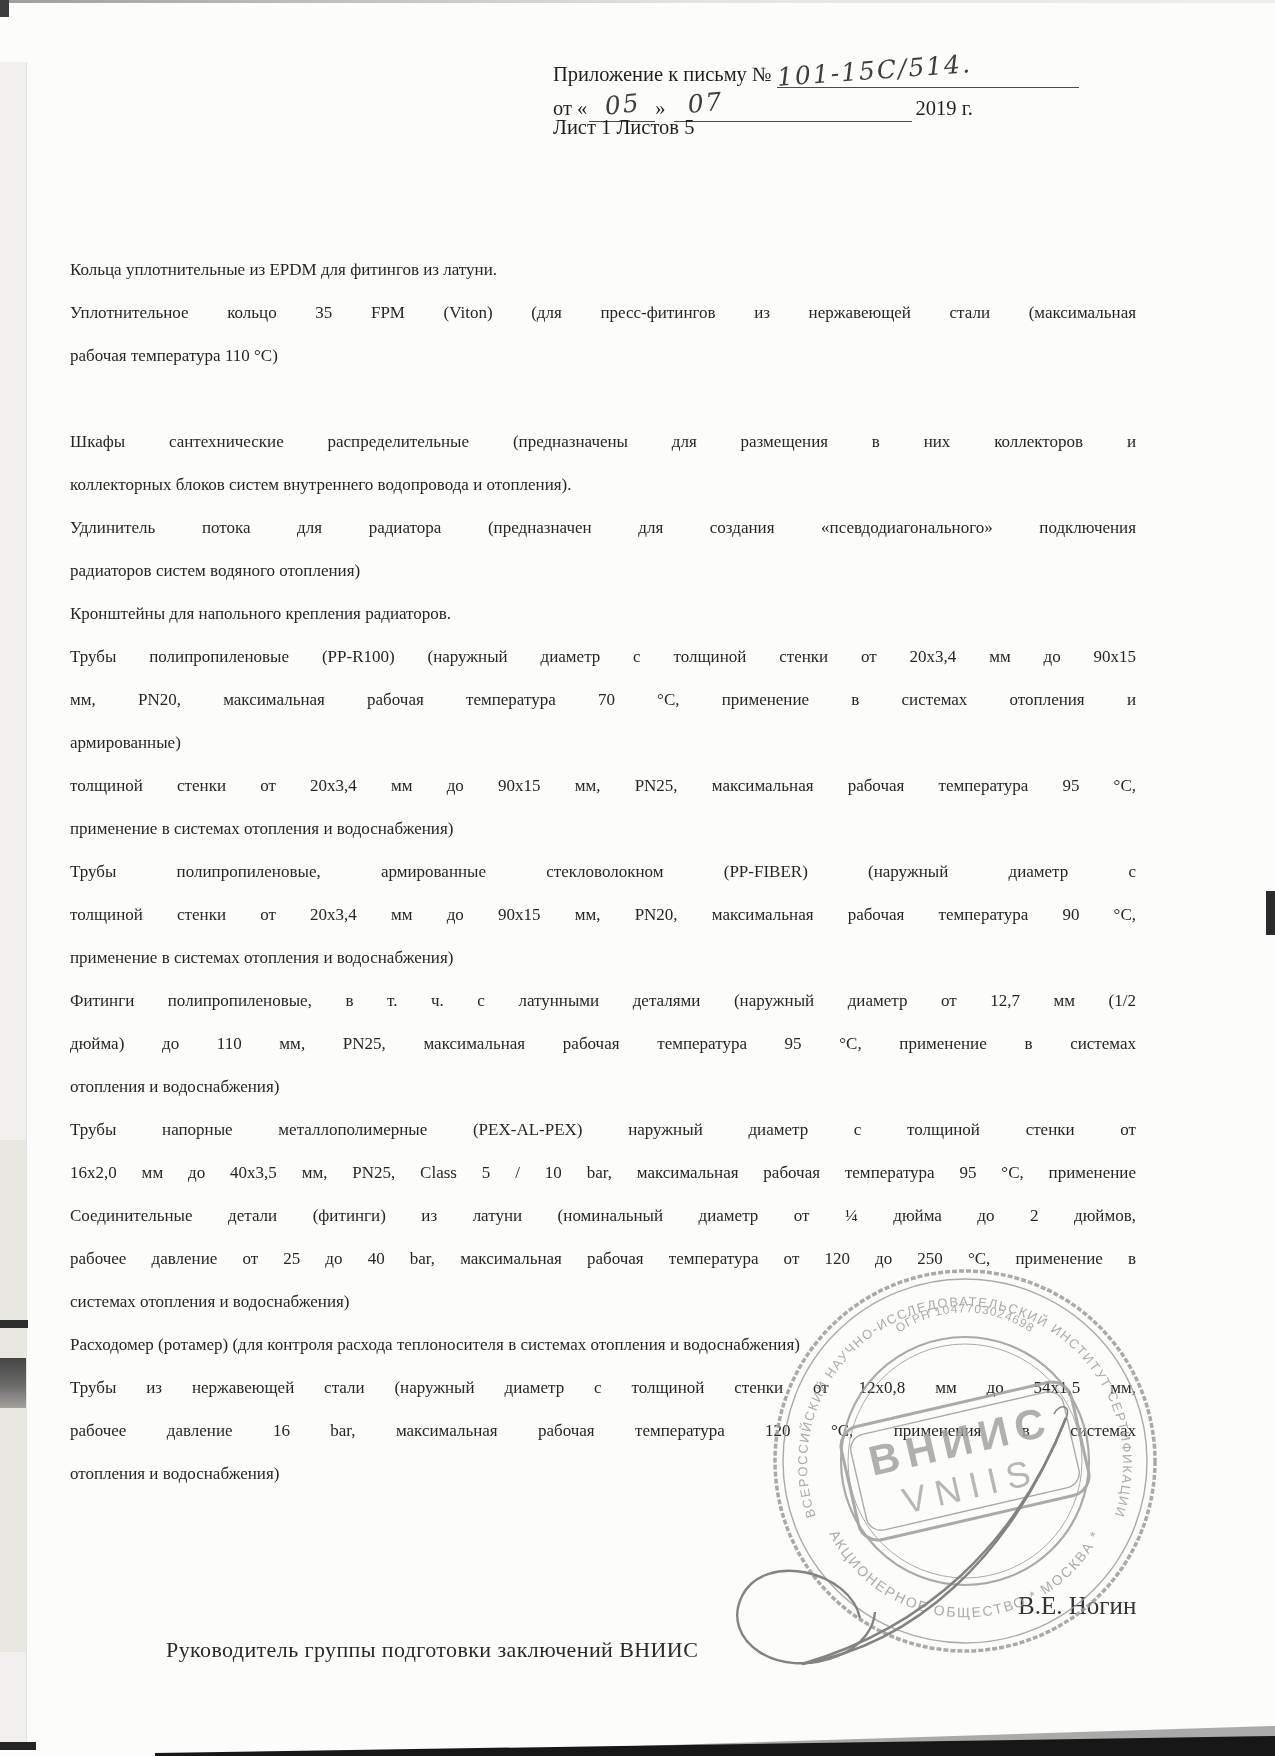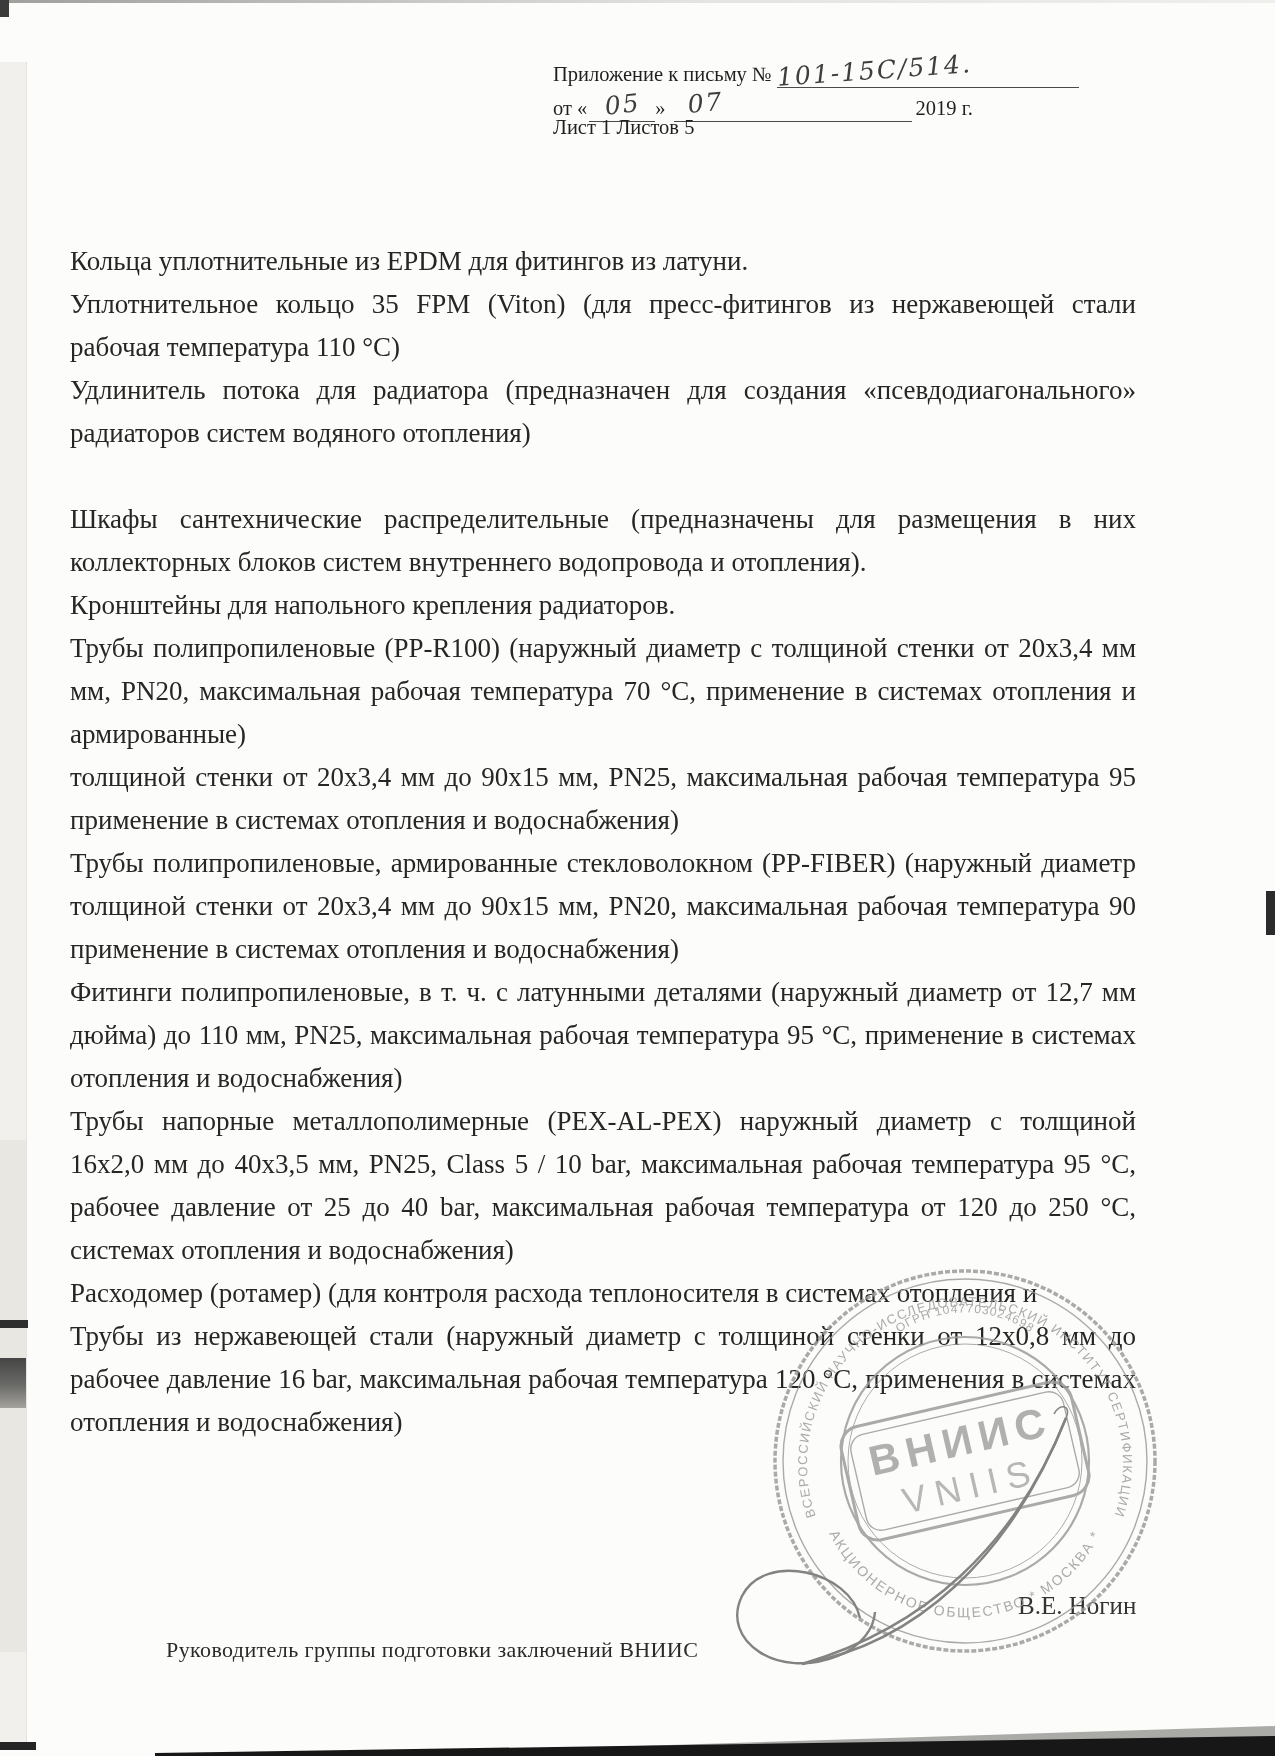--- a/index.html
+++ b/index.html
@@ -29,21 +29,21 @@
   .uline { display:inline-block; border-bottom:1.6px solid #4b4b4b; vertical-align:baseline; }
   .u-num { width:302px; margin-left:5px; text-align:left; }
   .u-day { width:66px; margin-left:2px; text-align:center; }
   .u-month { width:238px; margin-left:8px; margin-right:4px; text-align:left; }
   .hw { font-family:"DejaVu Serif", serif; font-style:italic; font-size:25px; color:#3e3e3e;
     display:inline-block; transform:rotate(-4deg) translateY(-2px); letter-spacing:2px; }
   .hw-day { transform:rotate(-6deg) translateY(-2px); padding-left:2px; }
   .hw-month { padding-left:14px; transform:rotate(-5deg) translateY(-3px); }
 
   
-  .doc-body { position:absolute; left:70px; top:240px; width:1066px; font-size:27px; color:#262626; }
+  .doc-body { position:absolute; left:70px; top:248px; width:1066px; font-size:17px; color:#262626; }
   .line { height:43px; line-height:43px; overflow:hidden; }
   .line.just { text-align:justify; }
   .line.just::after { content:""; display:inline-block; width:100%; height:0; }
   .para.gap { margin-top:43px; }
 
   
   .sig-role { position:absolute; left:166px; top:1596px; font-size:22px; letter-spacing:.4px; color:#2a2a2a;margin-top:41px; }
   .sig-name { position:absolute; left:1018px; top:1592px; font-size:25px; color:#333; }
 
   
@@ -78,27 +78,27 @@
   </div>
 
   <div class="doc-body" id="doc-body">
       <div class="para">
         <div class="line">Кольца уплотнительные из EPDM для фитингов из латуни.</div>
       </div>
       <div class="para">
         <div class="line just">Уплотнительное кольцо 35 FPM (Viton) (для пресс-фитингов из нержавеющей стали (максимальная</div>
         <div class="line">рабочая температура 110 °С)</div>
       </div>
+      <div class="para gap">
+        <div class="line just">Шкафы сантехнические распределительные (предназначены для размещения в них коллекторов и</div>
+        <div class="line">коллекторных блоков систем внутреннего водопровода и отопления).</div>
+      </div>
       <div class="para">
         <div class="line just">Удлинитель потока для радиатора (предназначен для создания «псевдодиагонального» подключения</div>
         <div class="line">радиаторов систем водяного отопления)</div>
-      </div>
-      <div class="para gap">
-        <div class="line just">Шкафы сантехнические распределительные (предназначены для размещения в них коллекторов и</div>
-        <div class="line">коллекторных блоков систем внутреннего водопровода и отопления).</div>
       </div>
       <div class="para">
         <div class="line">Кронштейны для напольного крепления радиаторов.</div>
       </div>
       <div class="para">
         <div class="line just">Трубы полипропиленовые (PP-R100) (наружный диаметр с толщиной стенки от 20х3,4 мм до 90х15</div>
         <div class="line just">мм, PN20, максимальная рабочая температура 70 °С, применение в системах отопления и</div>
         <div class="line">армированные)</div>
       </div>
       <div class="para">
@@ -113,20 +113,21 @@
       <div class="para">
         <div class="line just">Фитинги полипропиленовые, в т. ч. с латунными деталями (наружный диаметр от 12,7 мм (1/2</div>
         <div class="line just">дюйма) до 110 мм, PN25, максимальная рабочая температура 95 °С, применение в системах</div>
         <div class="line">отопления и водоснабжения)</div>
       </div>
       <div class="para">
         <div class="line just">Трубы напорные металлополимерные (PEX-AL-PEX)  наружный диаметр с толщиной стенки от</div>
         <div class="line just">16х2,0 мм до 40х3,5 мм, PN25, Class 5 / 10 bar, максимальная рабочая температура 95 °С, применение</div>
       </div>
       <div class="para">
+        <div class="line just">Соединительные детали (фитинги) из латуни (номинальный диаметр от ¼ дюйма до 2 дюймов,</div>
         <div class="line just">рабочее давление от 25 до 40 bar, максимальная рабочая температура от 120 до 250 °С, применение в</div>
         <div class="line">системах отопления и водоснабжения)</div>
       </div>
       <div class="para">
         <div class="line">Расходомер (ротамер) (для контроля расхода теплоносителя в системах отопления и водоснабжения)</div>
       </div>
       <div class="para">
         <div class="line just">Трубы из нержавеющей стали (наружный диаметр с толщиной стенки от 12х0,8 мм до 54х1,5 мм,</div>
         <div class="line just">рабочее давление 16 bar, максимальная рабочая температура 120 °С, применения в системах</div>
         <div class="line">отопления и водоснабжения)</div>

